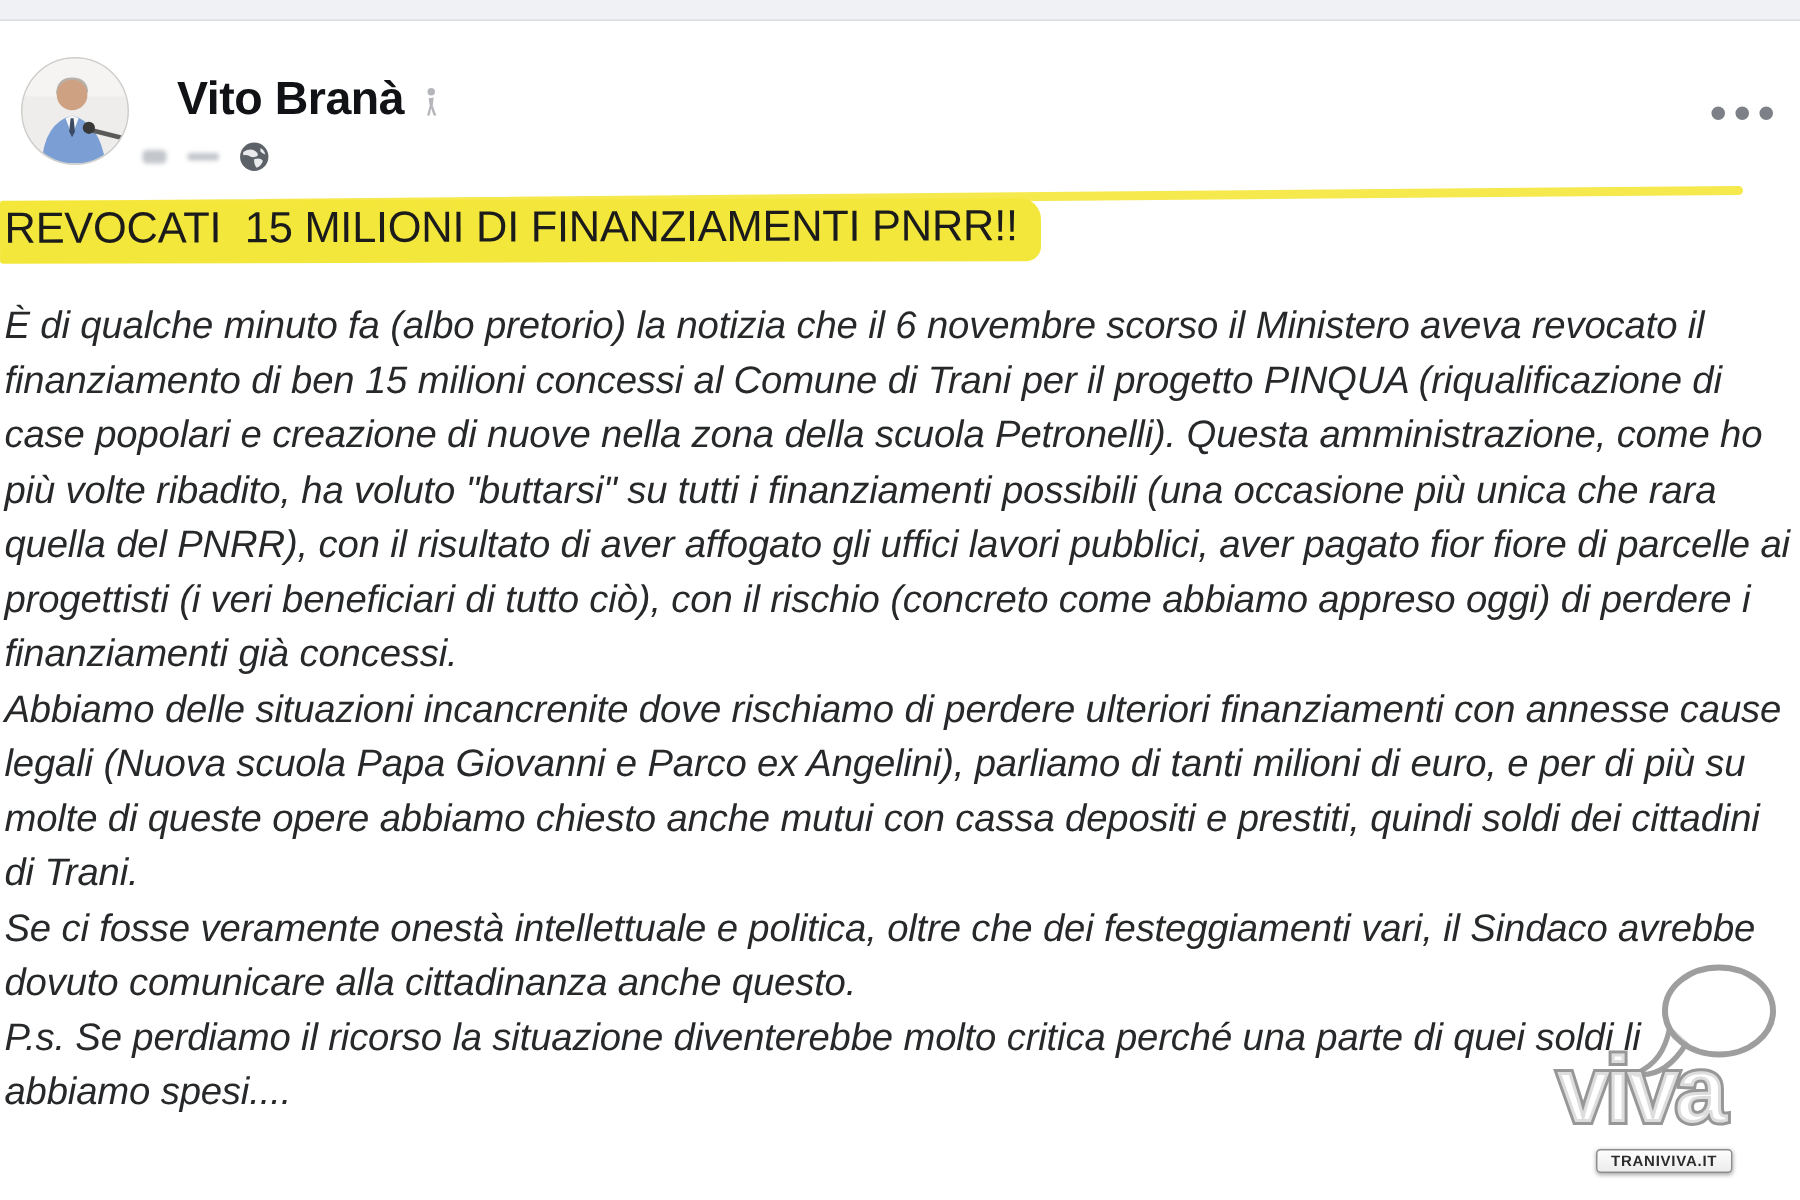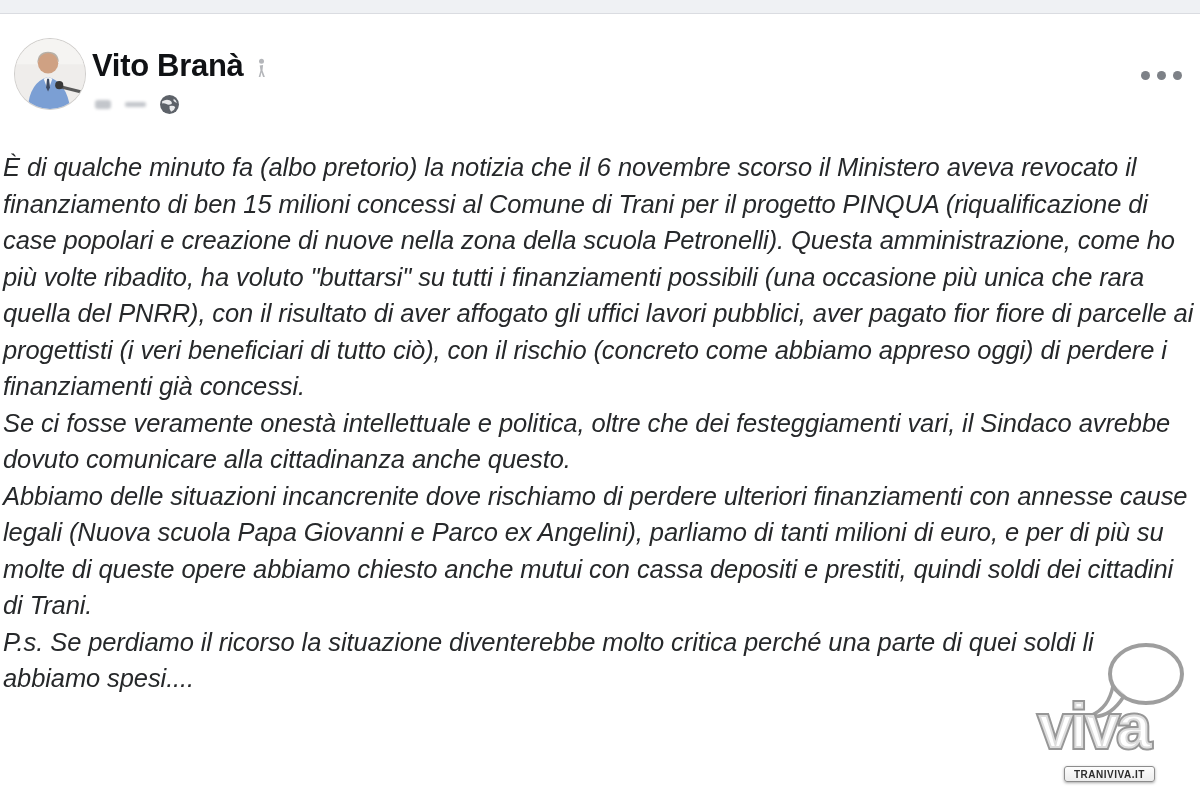--- a/index.html
+++ b/index.html
@@ -24,21 +24,21 @@
     position: absolute; left: 14px; top: 23px;
     width: 72px; height: 72px; border-radius: 50%;
     overflow: hidden; border: 1px solid rgba(0,0,0,.12);
     background: #eceae7; cursor: pointer;
   }
   .avatar svg { width: 100%; height: 100%; display: block; }
   .header-text { position: absolute; left: 92px; top: 33px; }
   .name-row { display: flex; align-items: center; gap: 9px; }
   .author-name {
     font-size: 31px; font-weight: 700; color: #101215;
-    letter-spacing: -0.3px; cursor: pointer;
+    letter-spacing: -0.3px; cursor: pointer; margin-left: 26px;
   }
   .name-badge-icon { width: 17px; height: 20px; opacity: .65; margin-top: 3px; }
   .name-badge-icon svg { width: 100%; height: 100%; display: block; }
   .meta-row { display: flex; align-items: center; margin-top: 9px; height: 22px; }
   .meta-smudge { display: inline-block; background: #c3c6cb; border-radius: 3px; filter: blur(1.5px); }
   .meta-smudge.s1 { width: 16px; height: 9px; margin-left: 3px; }
   .meta-smudge.s2 { width: 21px; height: 5px; margin-left: 14px; border-radius: 2px; }
   .globe { width: 21px; height: 21px; margin-left: 13px; }
   .globe svg { width: 100%; height: 100%; display: block; }
   .more-btn {
@@ -133,24 +133,28 @@
       </div>
 
       <div class="more-btn" aria-label="ellipsis-icon">
         <span class="dot"></span>
         <span class="dot"></span>
         <span class="dot"></span>
       </div>
     </div>
 
     <div class="post-content">
+      <div class="headline">
+        <span class="highlight">REVOCATI  15 MILIONI DI FINANZIAMENTI PNRR!!</span>
+        <span class="highlight-streak"></span>
+      </div>
       <div class="body-text">
           <div class="body-line">È di qualche minuto fa (albo pretorio) la notizia che il 6 novembre scorso il Ministero aveva revocato il finanziamento di ben 15 milioni concessi al Comune di Trani per il progetto PINQUA (riqualificazione di case popolari e creazione di nuove nella zona della scuola Petronelli). Questa amministrazione, come ho più volte ribadito, ha voluto "buttarsi" su tutti i finanziamenti possibili (una occasione più unica che rara quella del PNRR), con il risultato di aver affogato gli uffici lavori pubblici, aver pagato fior fiore di parcelle ai progettisti (i veri beneficiari di tutto ciò), con il rischio (concreto come abbiamo appreso oggi) di perdere i finanziamenti già concessi.</div>
+          <div class="body-line">Abbiamo delle situazioni incancrenite dove rischiamo di perdere ulteriori finanziamenti con annesse cause legali (Nuova scuola Papa Giovanni e Parco ex Angelini), parliamo di tanti milioni di euro, e per di più su molte di queste opere abbiamo chiesto anche mutui con cassa depositi e prestiti, quindi soldi dei cittadini di Trani.</div>
           <div class="body-line">Se ci fosse veramente onestà intellettuale e politica, oltre che dei festeggiamenti vari, il Sindaco avrebbe dovuto comunicare alla cittadinanza anche questo.</div>
-          <div class="body-line">Abbiamo delle situazioni incancrenite dove rischiamo di perdere ulteriori finanziamenti con annesse cause legali (Nuova scuola Papa Giovanni e Parco ex Angelini), parliamo di tanti milioni di euro, e per di più su molte di queste opere abbiamo chiesto anche mutui con cassa depositi e prestiti, quindi soldi dei cittadini di Trani.</div>
           <div class="body-line">P.s. Se perdiamo il ricorso la situazione diventerebbe molto critica perché una parte di quei soldi li abbiamo spesi....</div>
         </div>
     </div>
   </div>
 
   <div class="watermark">
     <svg viewBox="0 0 172 124">
       <g>
         <path d="M96 56 C 86 72, 74 78, 62 76 C 76 70, 82 60, 85 46 Z" fill="rgba(255,255,255,0.65)" stroke="#9e9e9e" stroke-width="3.5" stroke-linejoin="round"></path>
         <ellipse cx="118" cy="34" rx="36" ry="29" fill="rgba(255,255,255,0.65)" stroke="#9e9e9e" stroke-width="4"></ellipse>

